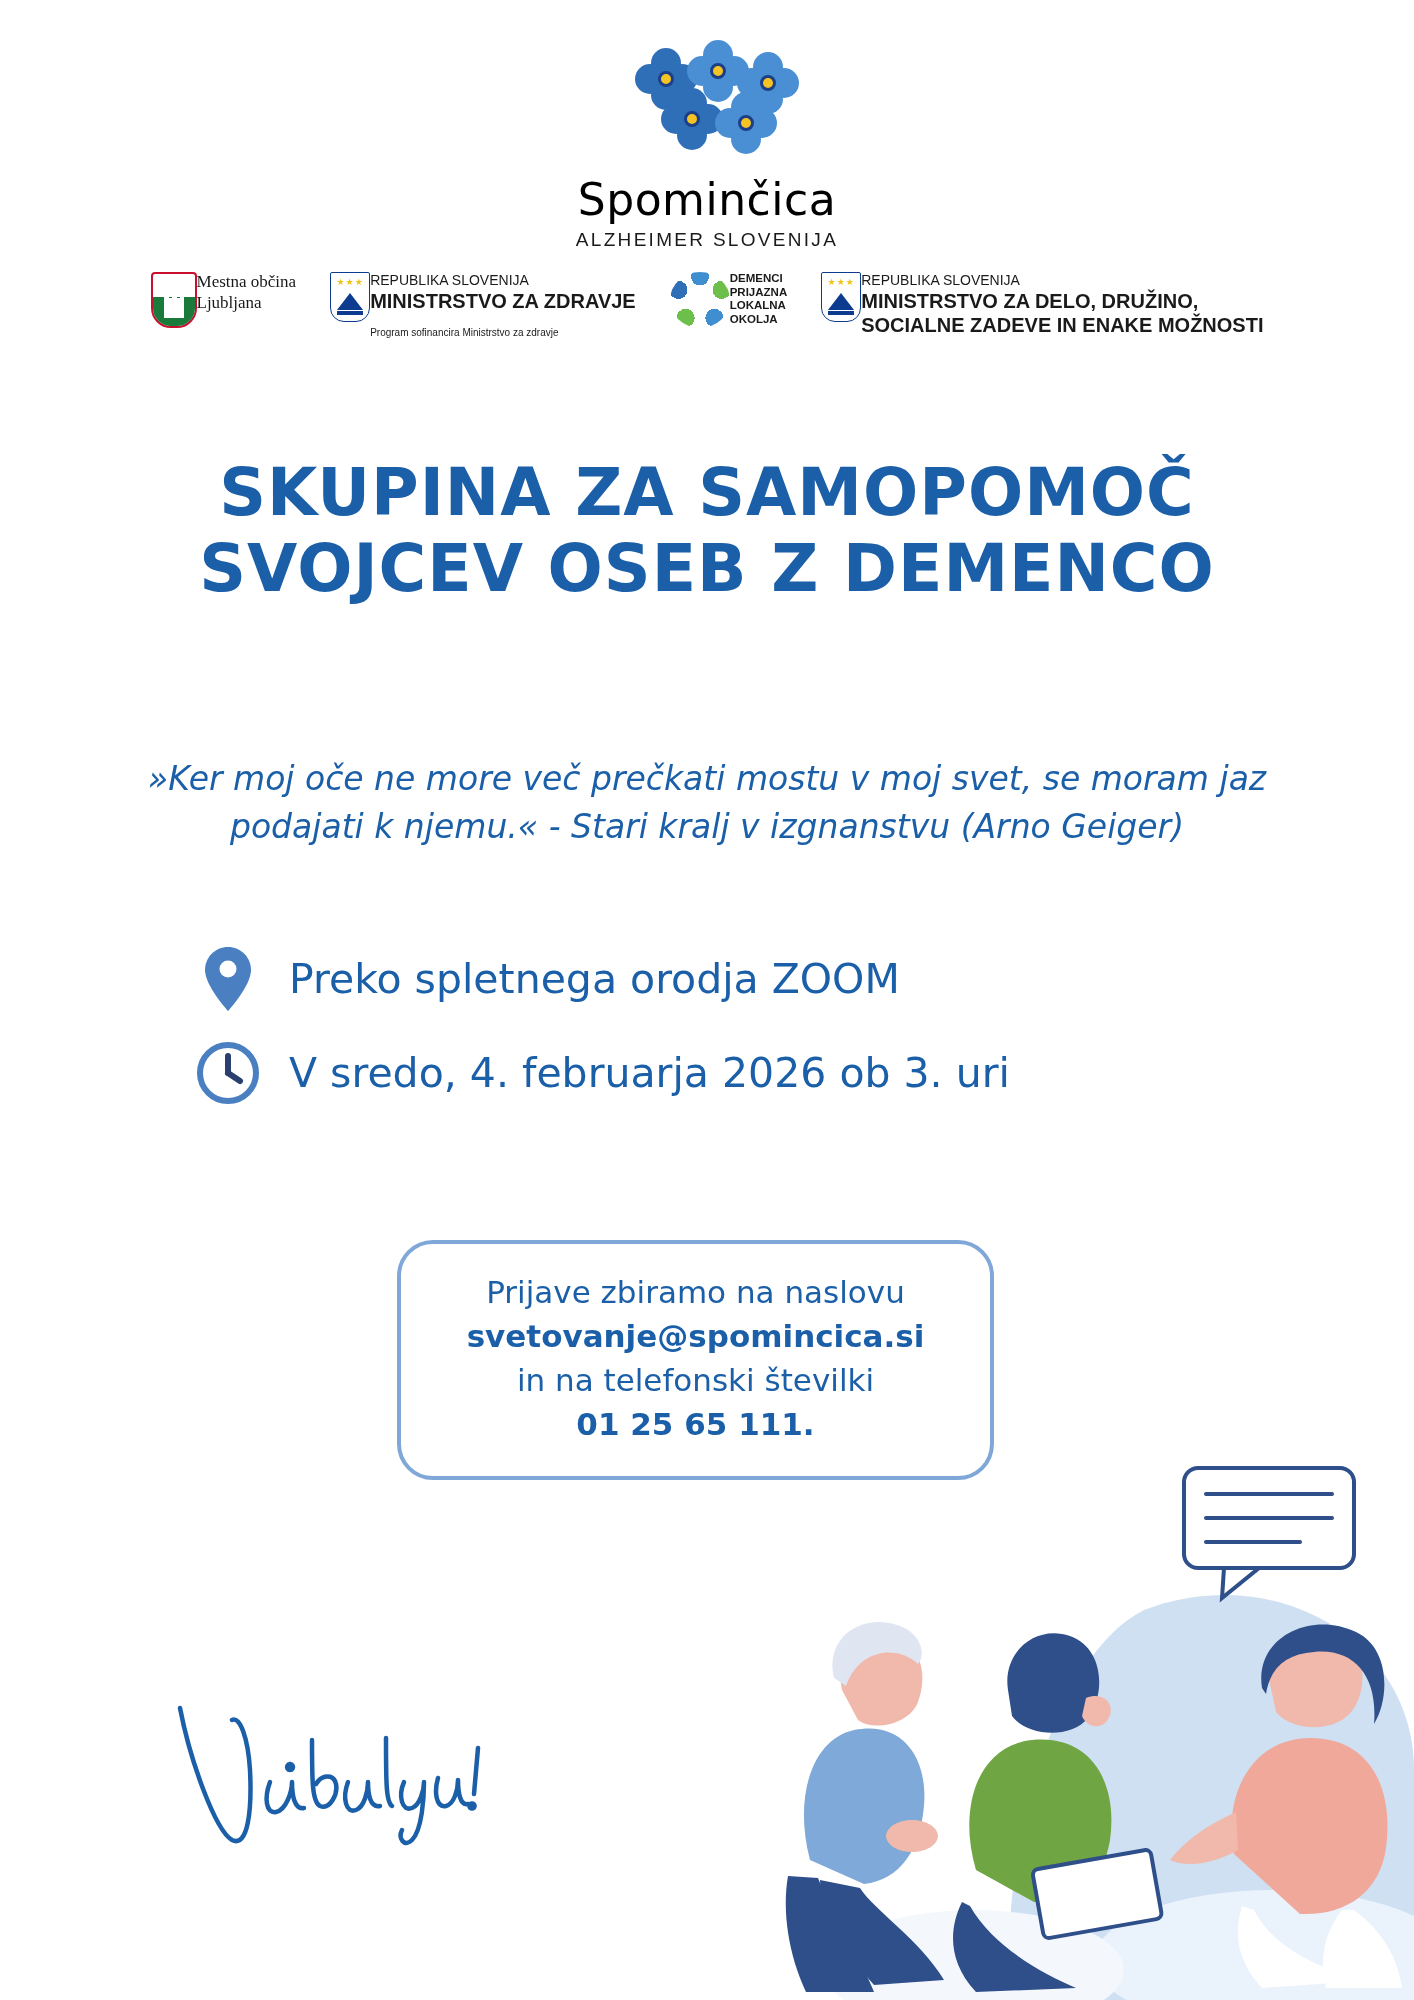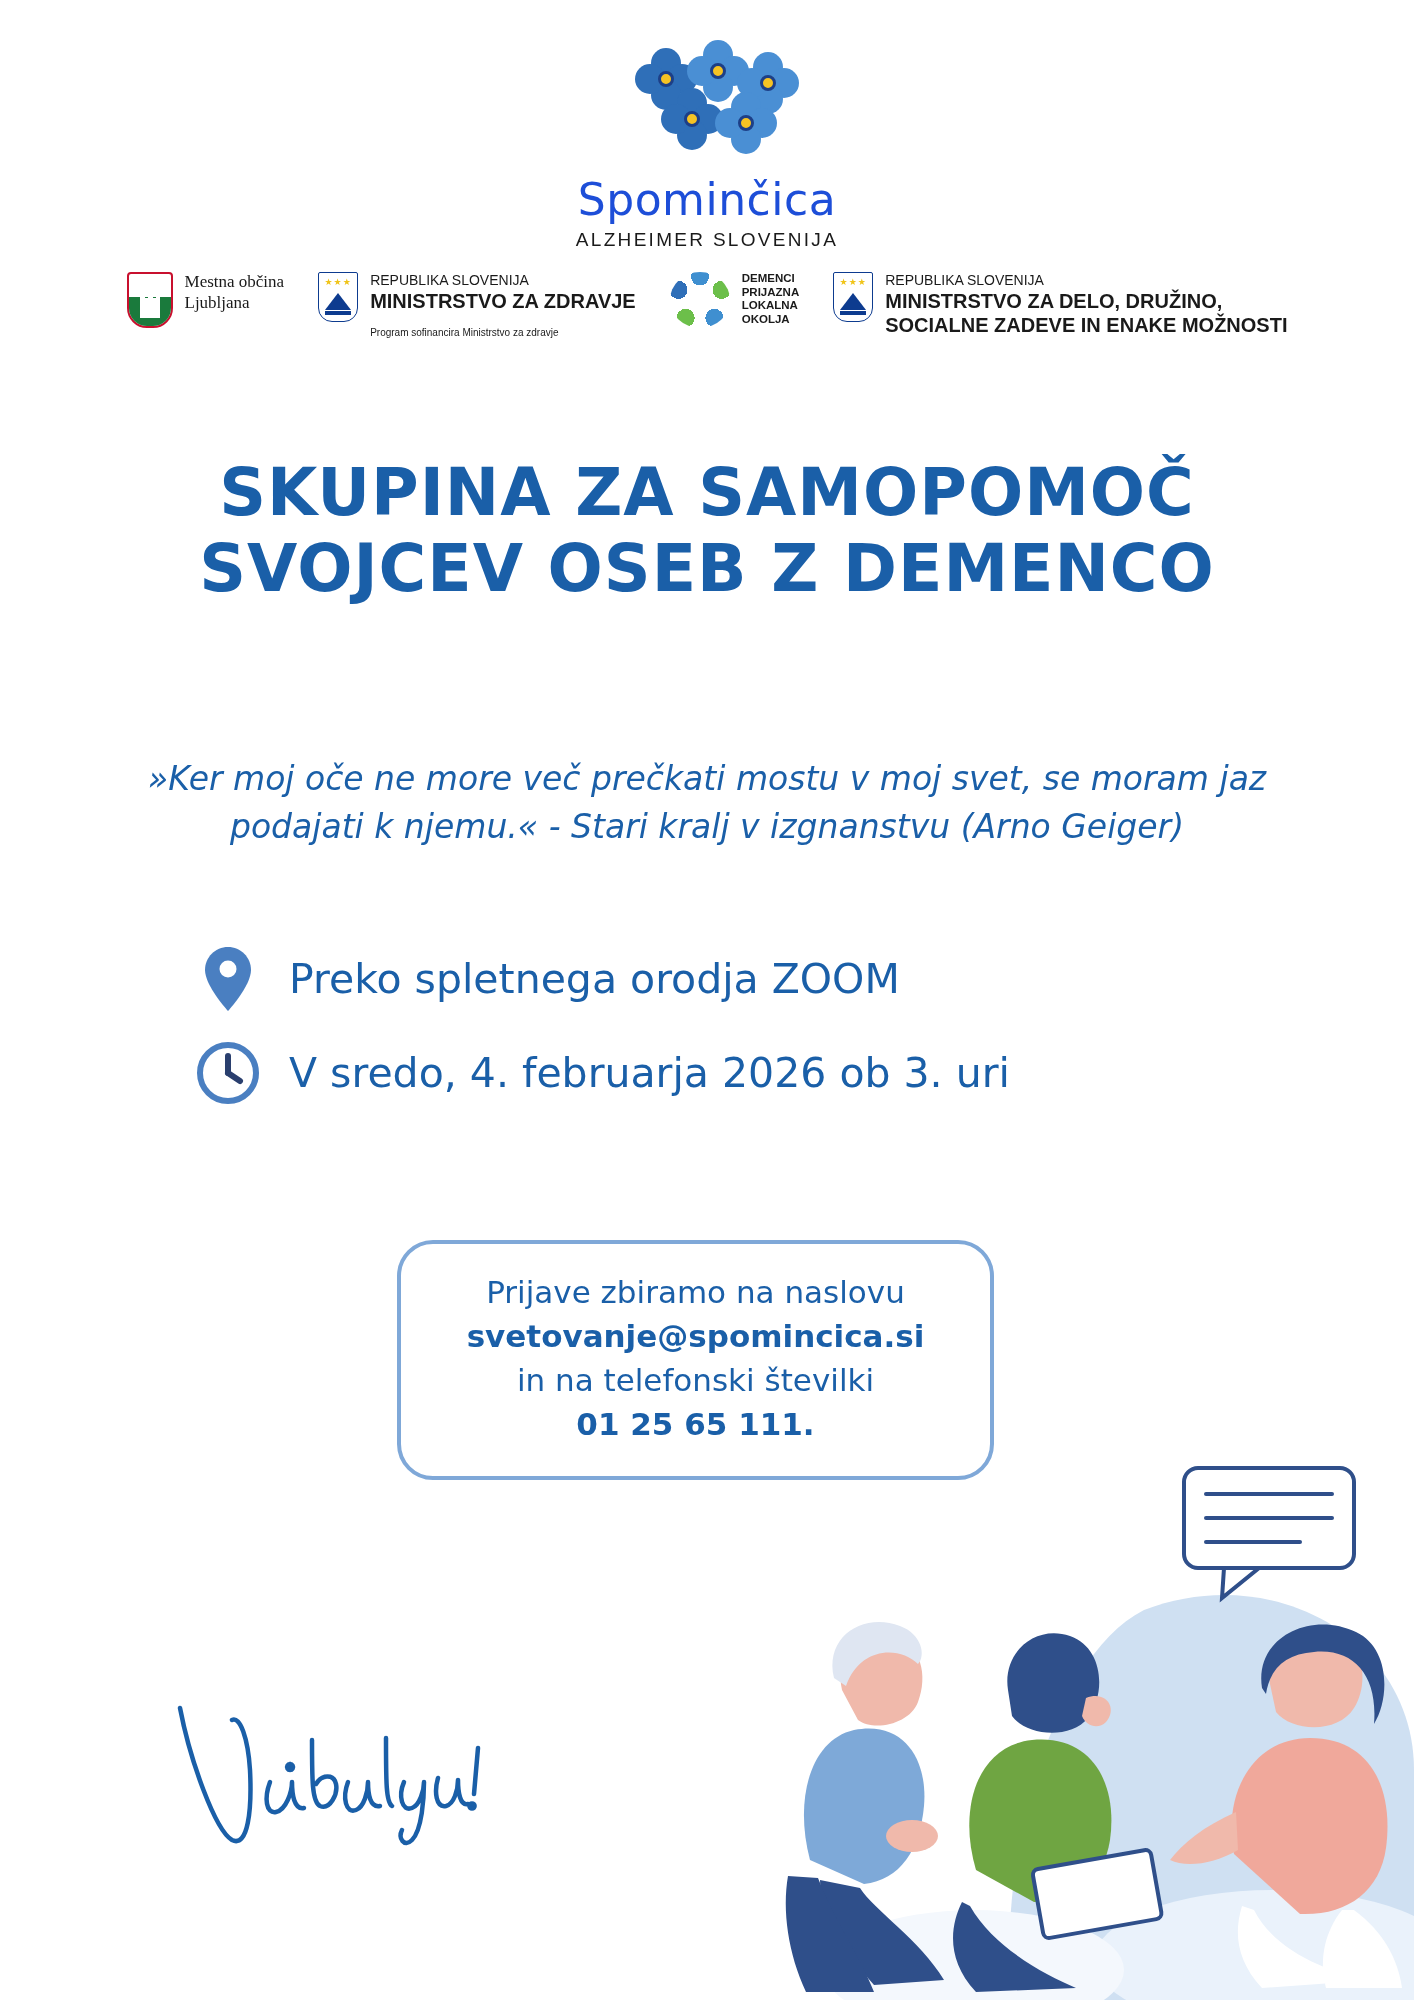--- a/index.html
+++ b/index.html
@@ -52,21 +52,21 @@
     width: 16px; height: 16px;
     border-radius: 50%;
     background: #f6c324;
     border: 3px solid #1d3f87;
     box-sizing: border-box;
   }
   .flower.dark .petal { background: #2f6fb8; }
   .brand-name {
     font-family: "DejaVu Sans", sans-serif;
     font-size: 44px;
-    color: #1d4ed8;
+    color: #000000;
     letter-spacing: 0.5px;
     margin-top: 4px;
     font-weight: 400;
   }
   .brand-sub {
     font-family: "Liberation Sans", sans-serif;
     font-size: 19px;
     letter-spacing: 2.3px;
     color: #1a1a1a;
     margin-top: 4px;
@@ -76,21 +76,21 @@
   .sponsors {
     position: absolute;
     top: 272px;
     left: 0;
     width: 100%;
     display: flex;
     justify-content: center;
     align-items: flex-start;
     gap: 34px;
   }
-  .sponsor { display: flex; align-items: flex-start; gap: 12px; }
+  .sponsor { display: flex; align-items: flex-start; gap: 0; }
   .sponsor-text { line-height: 1.22; }
   .shield {
     width: 42px; height: 52px;
     background: #ffffff;
     border: 2px solid #c8102e;
     border-radius: 4px 4px 20px 20px;
     position: relative;
     overflow: hidden;
     flex: none;
   }

